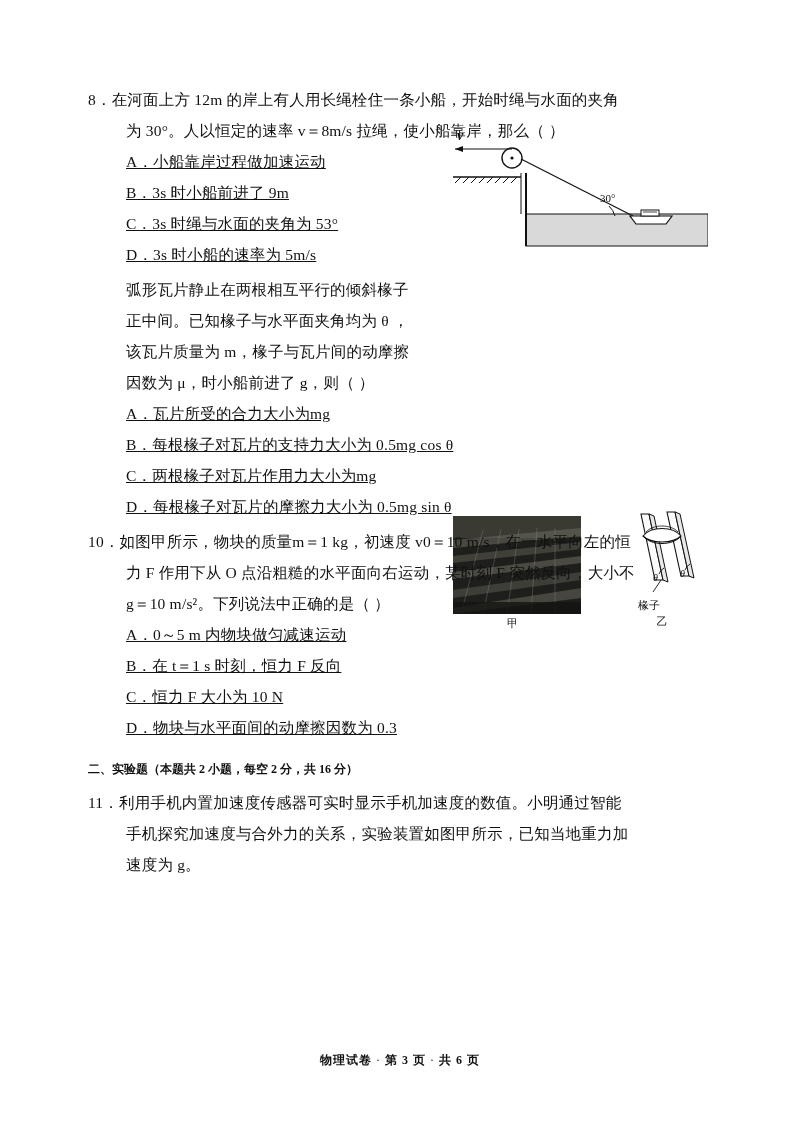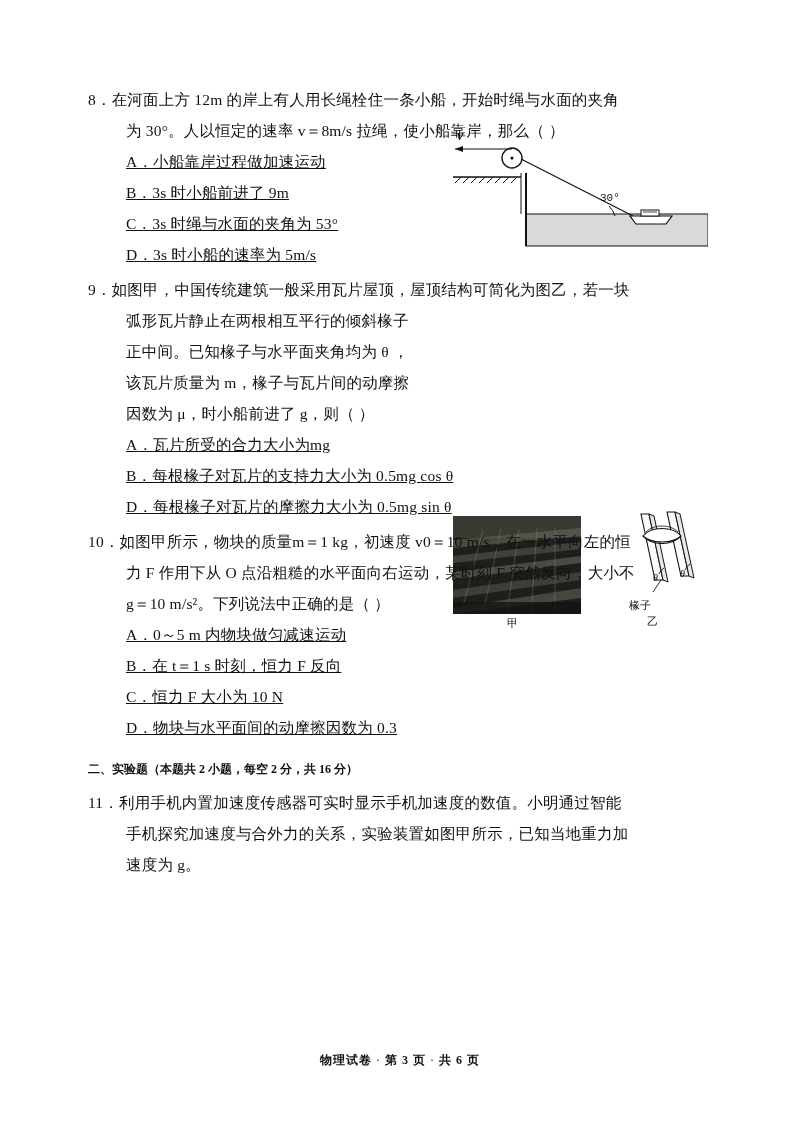--- a/index.html
+++ b/index.html
@@ -65,20 +65,21 @@
   .photo {
     position:absolute;
     left:0; top:0;
     width:128px; height:98px;
     background:#2b2b2b;
     overflow:hidden;
   }
   .photo-cap, .fig-cap {
     position:absolute;
     font-size:11px;
+    text-align:center;
   }
 </style>
 </head>
 <body>
 
 <div class="page">
   <div class="content">
 
     <div class="q">
       <div class="qline">
@@ -119,34 +120,32 @@
           <line x1="88" y1="15" x2="200" y2="72" stroke="#111" stroke-width="1.2"></line>
 
           <path d="M 182 72 A 22 22 0 0 0 176 62" fill="none" stroke="#111" stroke-width="1"></path>
 
           <path d="M 197 72 L 239 72 L 233 80 L 203 80 Z" fill="#ffffff" stroke="#111" stroke-width="1.2"></path>
           <rect x="208" y="66" width="18" height="6" fill="#ffffff" stroke="#111" stroke-width="1"></rect>
           <line x1="210" y1="68" x2="224" y2="68" stroke="#111" stroke-width="0.8"></line>
           <text x="27" y="-2" font-size="0" fill="#111"></text>
         </svg>
         <div style="position:absolute;left:24px;top:-16px;font-style:italic;font-weight:bold;font-size:14px;font-family:'Liberation Serif',serif;">v</div>
-        <div style="position:absolute;left:167px;top:48px;font-size:11px;font-family:Liberation Mono, monospace;">30°</div>
+        <div style="position:absolute;left:167px;top:48px;font-size:11px;font-family:Liberation Serif, serif;">30°</div>
       </div>
     </div>
 
     <div class="q" style="margin-top:4px;">
-      <div class="qline">
-        <span>9．</span><span>如图甲，中国传统建筑一般采用瓦片屋顶，屋顶结构可简化为图乙，若一块</span>
-      </div>
       <div class="qline indent">弧形瓦片静止在两根相互平行的倾斜椽子</div>
       <div class="qline indent">正中间。已知椽子与水平面夹角均为 θ ，</div>
       <div class="qline indent">该瓦片质量为 m，椽子与瓦片间的动摩擦</div>
       <div class="qline indent">因数为 μ，时小船前进了 g，则（      ）</div>
       <div class="qline opt">A．瓦片所受的合力大小为mg</div>
       <div class="qline opt">B．每根椽子对瓦片的支持力大小为 0.5mg cos θ</div>
+      <div class="qline opt">C．两根椽子对瓦片作用力大小为mg</div>
       <div class="qline opt">D．每根椽子对瓦片的摩擦力大小为 0.5mg sin θ</div>
 
       <div class="fig9">
 
         <div class="photo">
           <svg width="128" height="98" viewBox="0 0 128 98">
             <rect x="0" y="0" width="128" height="98" fill="#1e1e1c"></rect>
             <rect x="0" y="0" width="128" height="22" fill="#3a3a33"></rect>
             <g opacity="0.55">
               <path d="M0 24 L128 12 L128 20 L0 32 Z" fill="#6b6b5e"></path>

